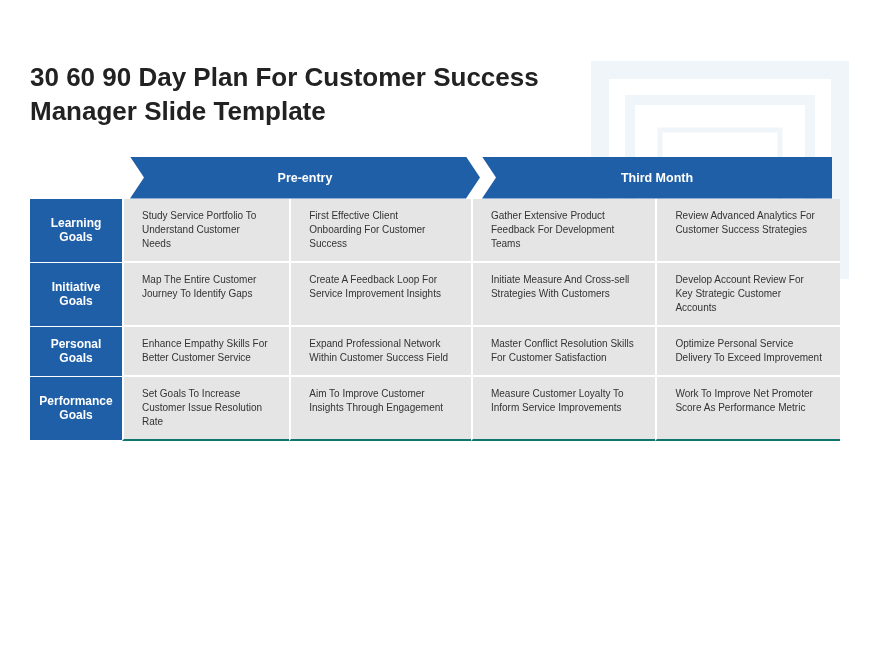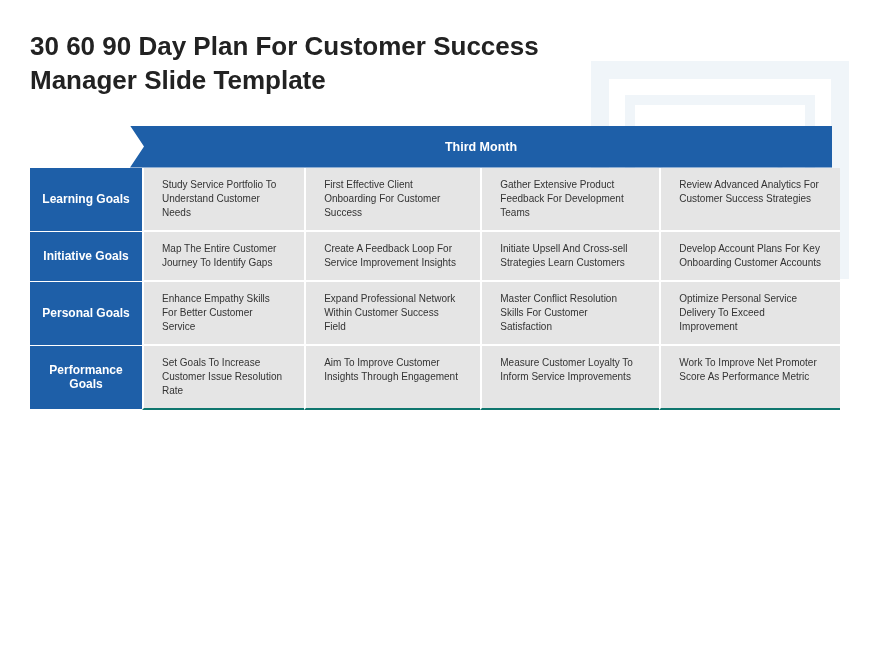--- a/index.html
+++ b/index.html
@@ -14,20 +14,21 @@
 
     .page-title {
       font-size: 26px;
       font-weight: 600;
       color: #222;
       line-height: 1.3;
       margin-bottom: 28px;
       position: relative;
       z-index: 1;
       max-width: 600px;
+      margin-top: 31px;
     }
 
     .content-area {
       position: relative;
       z-index: 1;
     }
 
     
     .arrow-header {
       display: flex;
@@ -75,21 +76,21 @@
 
     .plan-table tr {
       border-bottom: 1px dashed #ccc;
     }
 
     .plan-table tr:last-child {
       border-bottom: none;
     }
 
     .row-header {
-      width: 112px;
+      width: 92px;
       background: #1e5fa8;
       color: #fff;
       font-size: 12px;
       font-weight: 700;
       text-align: center;
       padding: 10px 8px;
       vertical-align: middle;
       border-bottom: 1px solid #fff;
     }
 
@@ -134,38 +135,39 @@
   <rect x="10" y="10" width="240" height="200" stroke="#1e5fa8" stroke-width="18" fill="none"></rect>
   <rect x="40" y="40" width="180" height="140" stroke="#1e5fa8" stroke-width="10" fill="none"></rect>
   <rect x="70" y="70" width="120" height="80" stroke="#1e5fa8" stroke-width="5" fill="none"></rect>
 </svg>
 
 <div class="content-area">
   <h1 class="page-title">30 60 90 Day Plan For Customer Success Manager Slide Template</h1>
 
   <div class="arrow-header">
     <div class="arrow-spacer"></div>
+    <div class="arrow-item">Pre-entry</div>
     <div class="arrow-item">Third Month</div>
   </div>
 
   <table class="plan-table">
     <tbody id="table-body">
         <tr>
           <td class="row-header">Learning Goals</td>
           <td class="data-cell">Study Service Portfolio To Understand Customer Needs</td>
           <td class="data-cell">First Effective Client Onboarding For Customer Success</td>
           <td class="data-cell">Gather Extensive Product Feedback For Development Teams</td>
           <td class="data-cell">Review Advanced Analytics For Customer Success Strategies</td>
         </tr>
         <tr>
           <td class="row-header">Initiative Goals</td>
           <td class="data-cell">Map The Entire Customer Journey To Identify Gaps</td>
           <td class="data-cell">Create A Feedback Loop For Service Improvement Insights</td>
-          <td class="data-cell">Initiate Upsell And Cross-sell Strategies Learn Customers</td>
-          <td class="data-cell">Develop Account Plans For Key Onboarding Customer Accounts</td>
+          <td class="data-cell">Initiate Measure And Cross-sell Strategies With Customers</td>
+          <td class="data-cell">Develop Account Review For Key Strategic Customer Accounts</td>
         </tr>
         <tr>
           <td class="row-header">Personal Goals</td>
           <td class="data-cell">Enhance Empathy Skills For Better Customer Service</td>
           <td class="data-cell">Expand Professional Network Within Customer Success Field</td>
           <td class="data-cell">Master Conflict Resolution Skills For Customer Satisfaction</td>
           <td class="data-cell">Optimize Personal Service Delivery To Exceed Improvement</td>
         </tr>
         <tr>
           <td class="row-header">Performance Goals</td>

